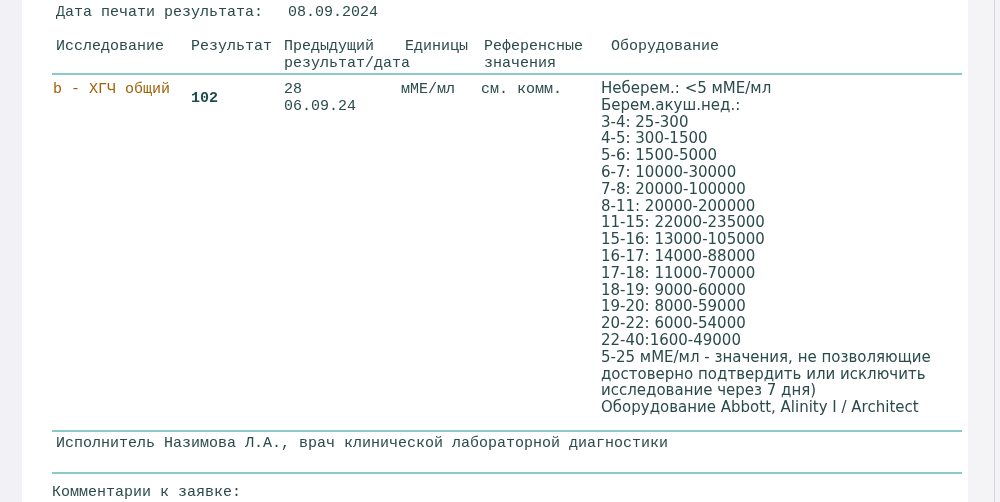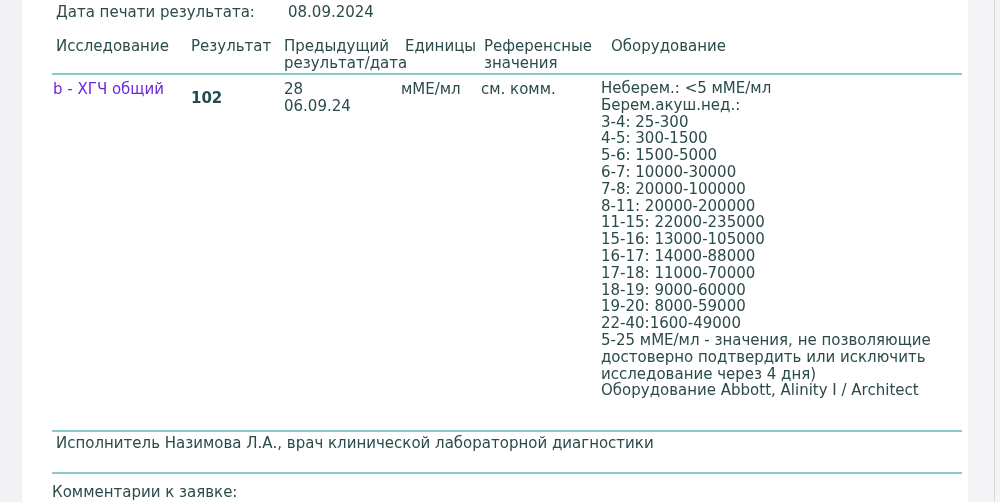--- a/index.html
+++ b/index.html
@@ -15,23 +15,23 @@
     background: #ffffff;
   }
   .right-gutter {
     position: absolute; left: 968px; top: 0; width: 32px; height: 502px;
     background: #f4f4f7;
   }
   .right-edge {
     position: absolute; left: 994px; top: 0; width: 1px; height: 502px;
     background: #d8d8de;
   }
-  .txt { position: absolute; font-size: 15px; line-height: 17px; white-space: nowrap; }
+  .txt { position: absolute; font-size: 15px; line-height: 17px; white-space: nowrap; font-family: Liberation Mono, monospace; }
   .rule { position: absolute; height: 2px; background: #8ccaca; }
-  .link { color: #6d28d9; }
+  .link { color: #a16207; }
   .bold { font-weight: bold; color: #1f4c4c; }
   .comment-block { position: absolute; left: 601px; top: 80px; font-size: 15px; line-height: 16.8px; white-space: nowrap; }
   .comment-block div { height: 16.8px; }
 </style>
 </head>
 <body>
 
 <div class="page"></div>
 <div class="right-gutter"></div>
 <div class="right-edge"></div>
@@ -68,24 +68,25 @@
     <div>5-6: 1500-5000</div>
     <div>6-7: 10000-30000</div>
     <div>7-8: 20000-100000</div>
     <div>8-11: 20000-200000</div>
     <div>11-15: 22000-235000</div>
     <div>15-16: 13000-105000</div>
     <div>16-17: 14000-88000</div>
     <div>17-18: 11000-70000</div>
     <div>18-19: 9000-60000</div>
     <div>19-20: 8000-59000</div>
+    <div>20-22: 6000-54000</div>
     <div>22-40:1600-49000</div>
     <div>5-25 мМЕ/мл - значения, не позволяющие</div>
     <div>достоверно подтвердить или исключить</div>
-    <div>исследование через 4 дня)</div>
+    <div>исследование через 7 дня)</div>
     <div>Оборудование Abbott, Alinity I / Architect</div>
   </div>
 </div>
 
 <div class="rule" style="left:52px; top:430px; width:910px;"></div>
 
 <span class="txt" style="left:56px; top:435px;">Исполнитель Назимова Л.А., врач клинической лабораторной диагностики</span>
 
 <div class="rule" style="left:52px; top:472px; width:910px;"></div>
 

